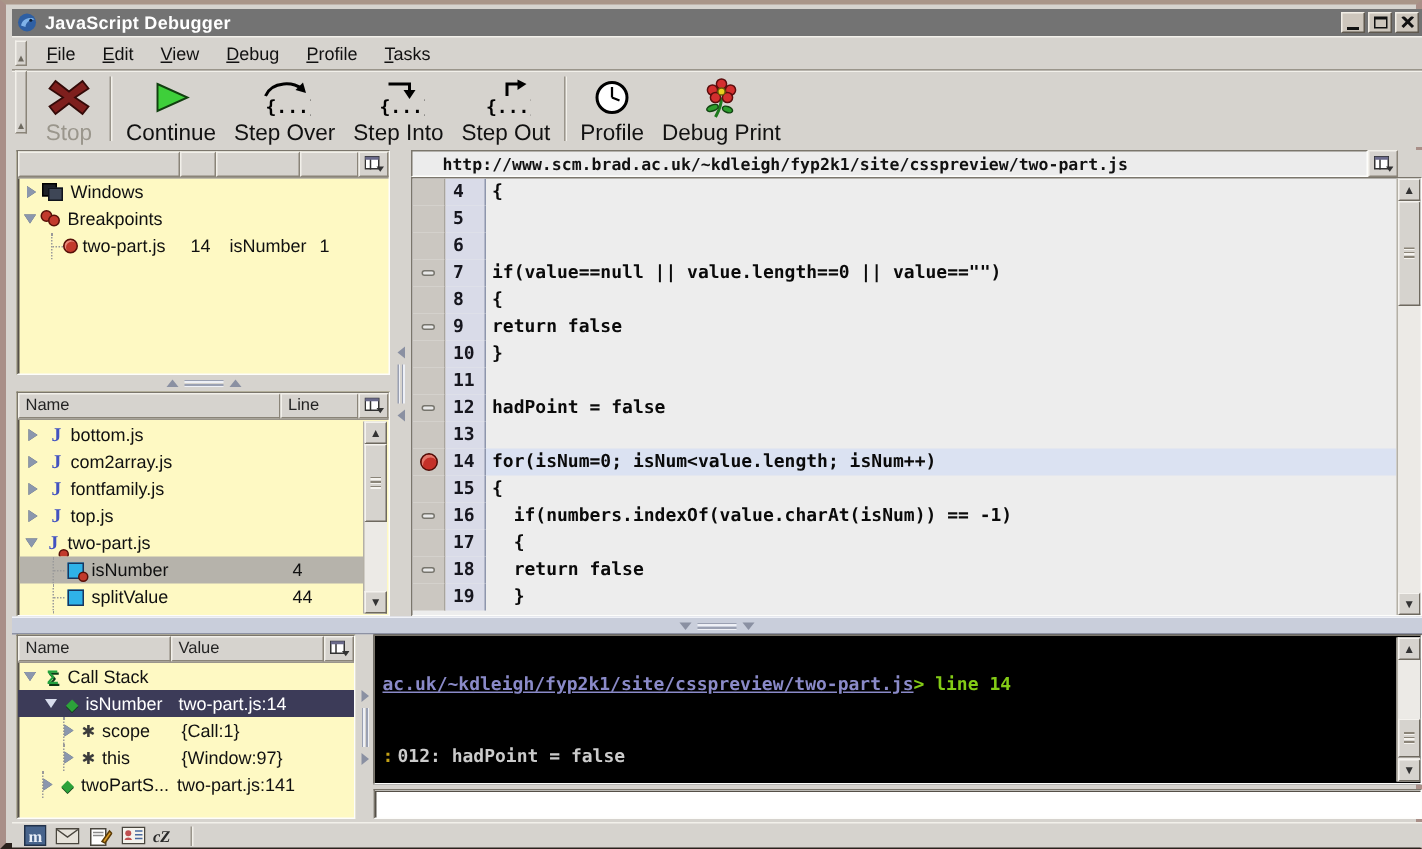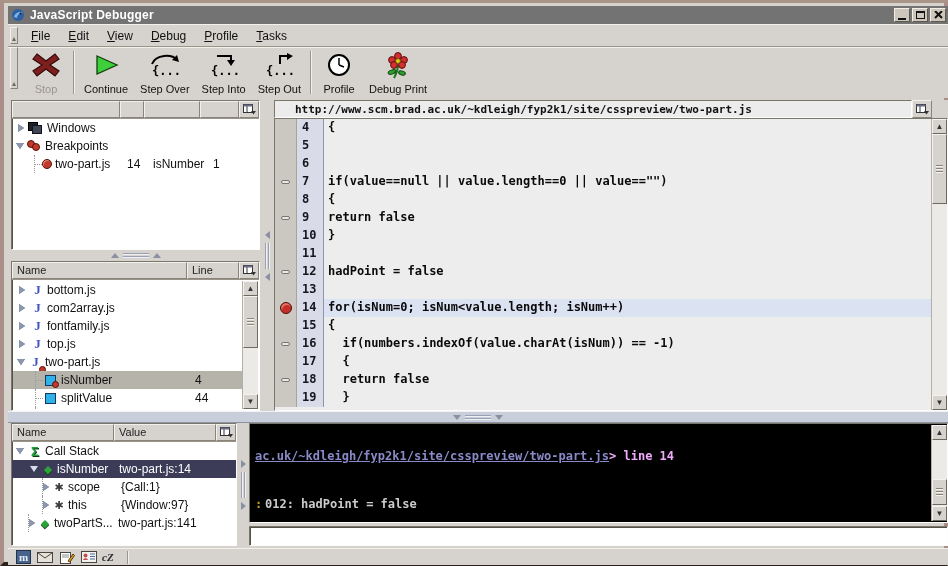--- a/index.html
+++ b/index.html
@@ -23,26 +23,26 @@
   
   .menubar { position:absolute; left:4px; top:21px; width:940px; height:22px; background:#d6d3ce; border-top:1px solid #f2f0ea; display:flex; align-items:center; }
   .grippy { width:8px; height:82%; margin:0 4px 0 2px; background:#d6d3ce; border:1px solid; border-color:#f2f0ea #8a8478 #8a8478 #f2f0ea; position:relative; }
   .grippy::after { content:""; position:absolute; bottom:2px; left:1px; width:0; height:0; border-left:2px solid transparent; border-right:2px solid transparent; border-bottom:4px solid #6e6a60; }
   .mi { display:inline-block; padding:2px 9px; color:#111; }
   .mi::first-letter { text-decoration:underline; }
 
   .toolbar { position:absolute; left:4px; top:43px; width:940px; height:52px; background:#d6d3ce; border-top:1px solid #9a958b; box-shadow:inset 0 1px 0 #f2f0ea; display:flex; align-items:stretch; }
   .tbtn { display:flex; flex-direction:column; align-items:center; justify-content:space-between; padding:4px 6px 2px 6px; min-width:48px; }
   .tbtn .ticon { height:28px; display:flex; align-items:center; justify-content:center; }
-  .tbtn .tlabel { font-size:11px; color:#111; line-height:14px; }
+  .tbtn .tlabel { font-size:15px; color:#111; line-height:14px; }
   .tbtn.disabled .tlabel { color:#9a968c; }
   .tsep { width:2px; margin:4px 3px; border-left:1px solid #9a958b; border-right:1px solid #f2f0ea; }
 
   
-  .panel { position:absolute; background:#ffffff; border:1px solid; border-color:#7b766c #fdfdfb #fdfdfb #7b766c; box-shadow:inset 1px 1px 0 #555048; }
+  .panel { position:absolute; background:#fef9c3; border:1px solid; border-color:#7b766c #fdfdfb #fdfdfb #7b766c; box-shadow:inset 1px 1px 0 #555048; }
   .phead { display:flex; height:18px; background:#d6d3ce; border-bottom:1px solid #9a958b; }
   .pcol { border:1px solid; border-color:#f2f0ea #8a8478 #8a8478 #f2f0ea; background:#d6d3ce; font-size:11px; padding:1px 4px; color:#222; overflow:hidden; white-space:nowrap; }
   .colpick { width:20px; border:1px solid; border-color:#f2f0ea #8a8478 #8a8478 #f2f0ea; background:#d6d3ce; display:flex; align-items:center; justify-content:center; }
 
   .trow { height:18px; display:flex; align-items:center; white-space:nowrap; overflow:hidden; position:relative; color:#111; }
   .trow .lbl { padding-left:3px; }
   .tw { width:0; height:0; border-style:solid; display:inline-block; flex:none; }
   .tw.closed { border-width:4px 0 4px 6px; border-color:transparent transparent transparent #8b97ad; filter:drop-shadow(0 0 .5px #44506a); }
   .tw.open { border-width:6px 4px 0 4px; border-color:#8b97ad transparent transparent transparent; filter:drop-shadow(0 0 .5px #44506a); }
   .sel-gray { background:#b6b3ab; }
@@ -96,21 +96,21 @@
   .codecell { flex:1; white-space:pre; padding:1px 0 0 4px; color:#0a0a0a; }
   .codecell.hl { background:#dbe2f2; }
   .dashmark { width:9px; height:4px; background:#e8e8e8; border:1px solid #77756d; border-radius:2px; }
   .bpdot { width:12px; height:12px; border-radius:50%; background:#c43028; border:1px solid #500c06; box-shadow:inset 1px 2px 0 #e2766a; }
 
   
   .console { position:absolute; background:#000; border:1px solid; border-color:#7b766c #fdfdfb #fdfdfb #7b766c; overflow:hidden; }
   .conlines { position:absolute; left:5px; top:-8px; right:20px; font-family:"DejaVu Sans Mono",monospace; font-weight:bold; font-size:12px; line-height:16px; white-space:pre; }
   .conline { height:16px; color:#cbcbcb; display:flex; align-items:center; }
   .con-link { color:#8a8ac8; text-decoration:underline; }
-  .con-dim { color:#f0abfc; }
+  .con-dim { color:#84cc16; }
   .con-mark { color:#c2a016; width:10px; flex:none; }
 
   .cmd-input { position:absolute; background:#fff; border:1px solid; border-color:#7b766c #fdfdfb #fdfdfb #7b766c; box-shadow:inset 1px 1px 0 #555048; font:12px "DejaVu Sans Mono",monospace; padding:2px 4px; outline:none; }
 
   
   .statusbar { position:absolute; left:4px; top:545px; width:940px; height:17px; background:#d6d3ce; border-top:1px solid #f2f0ea; display:flex; align-items:center; }
   .cicon { width:22px; height:15px; display:flex; align-items:center; justify-content:center; }
   .sep-groove { width:2px; height:13px; margin:0 5px; border-left:1px solid #9a958b; border-right:1px solid #f2f0ea; }
   .status-text { color:#111; font-size:12px; padding-left:4px; }
 </style>

